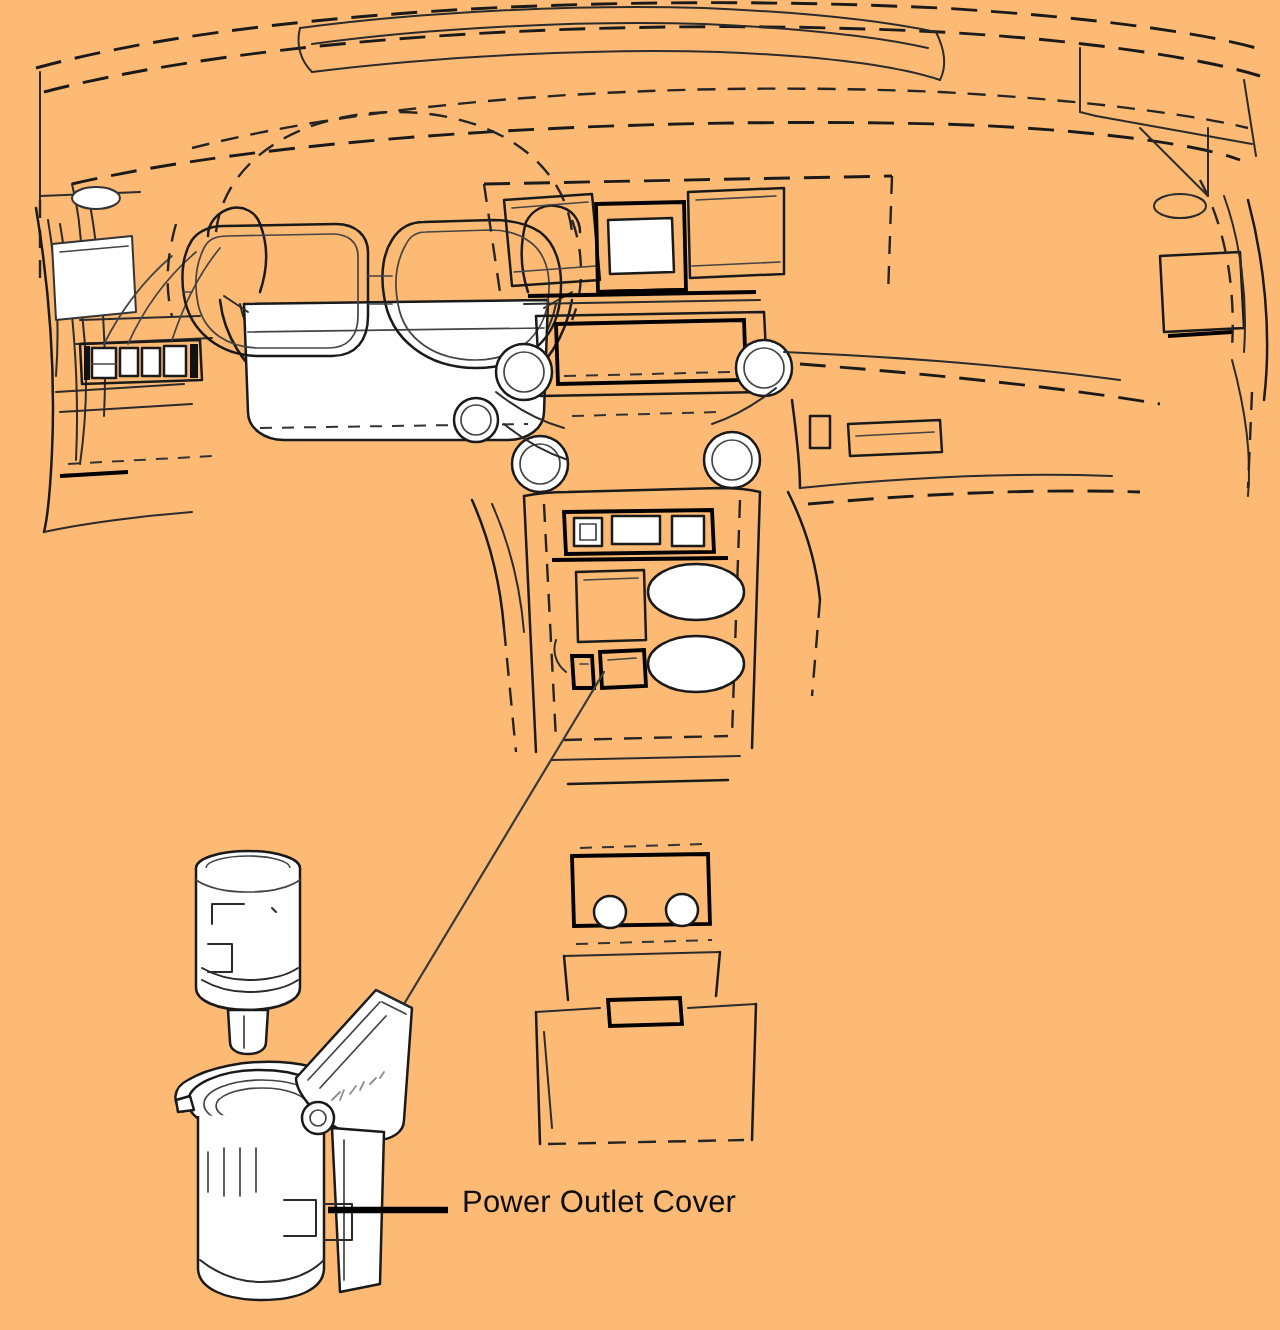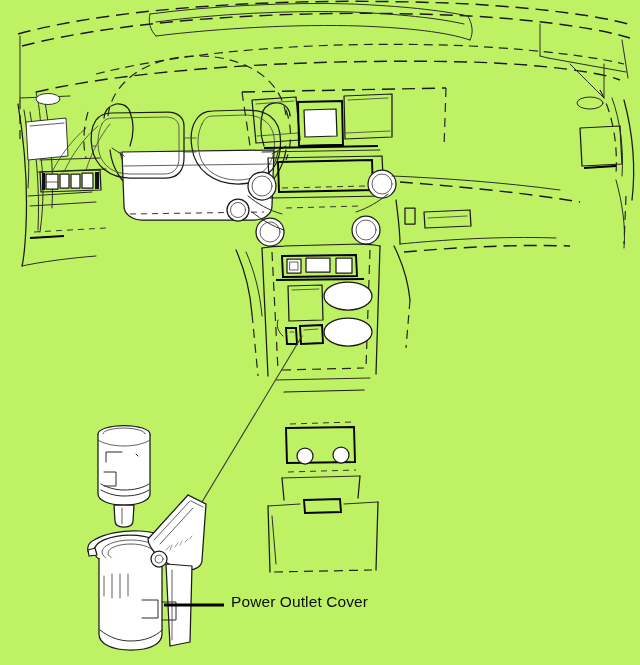--- a/index.html
+++ b/index.html
@@ -7,21 +7,21 @@
     padding: 0;
     background: #ffffff;
   }
   body {
     font-family: "Liberation Sans", sans-serif;
   }
   #figure-root {
     position: relative;
     width: 640px;
     height: 665px;
-    background: #bef264;
+    background: #fdba74;
     overflow: hidden;
   }
   #figure-svg {
     position: absolute;
     left: 0;
     top: 0;
     width: 640px;
     height: 665px;
     display: block;
   }

